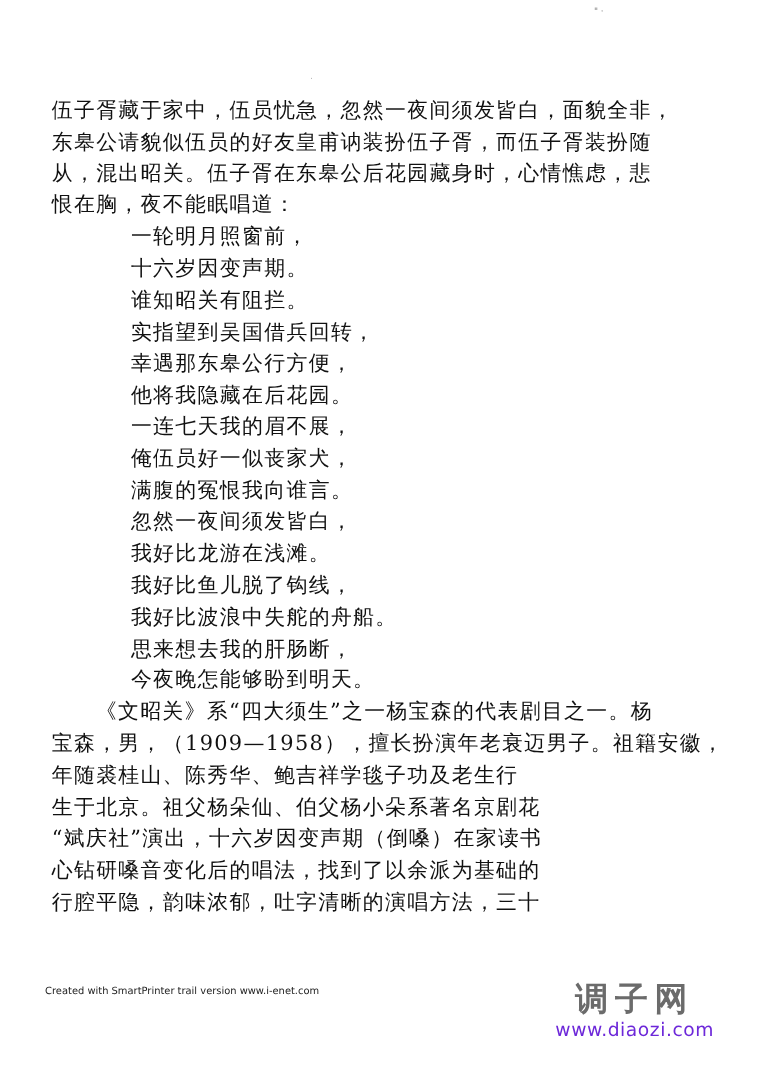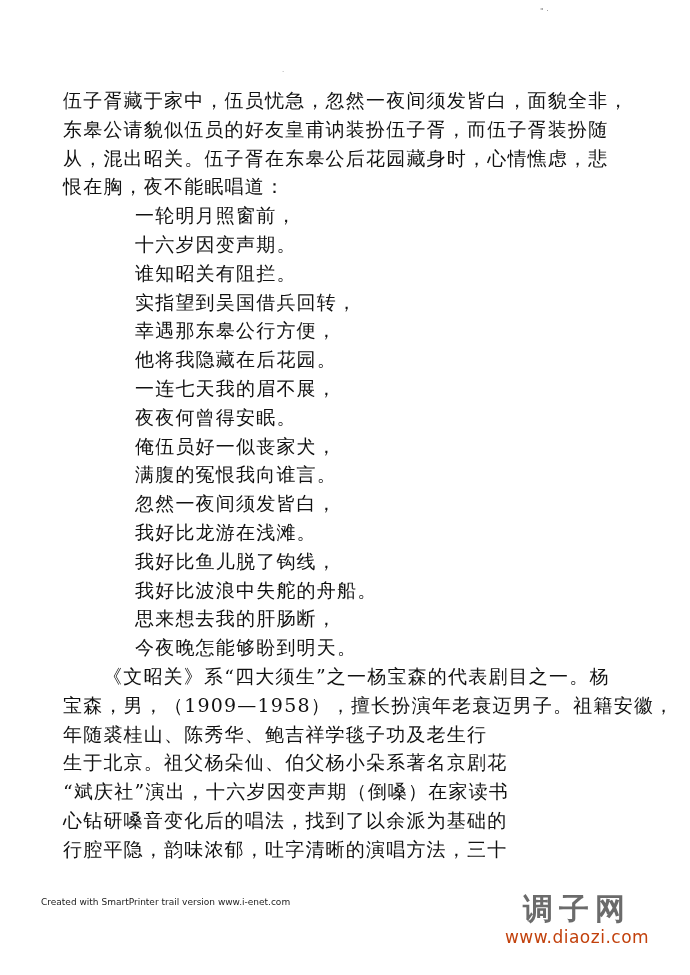--- a/index.html
+++ b/index.html
@@ -24,21 +24,21 @@
     }
     .speck {
       position: absolute;
       left: 282px;
       top: 68px;
       font-size: 7px;
       color: #999;
     }
     .text-block {
       position: absolute;
-      left: 63px;
+      left: 47px;
       top: 86px;
       width: 600px;
       font-size: 19px;
       line-height: 28.8px;
       letter-spacing: 1.2px;
     }
     .line {
       white-space: nowrap;
       height: 28.8px;
     }
@@ -59,21 +59,21 @@
       font-family: "DejaVu Sans", "Liberation Sans", sans-serif;
       font-weight: bold;
       font-size: 30px;
       color: #6b6b6b;
       letter-spacing: 6px;
       line-height: 34px;
     }
     .watermark-url {
       font-family: "DejaVu Sans", "Liberation Sans", sans-serif;
       font-size: 17px;
-      color: #c2410c;
+      color: #6d28d9;
       line-height: 22px;
       letter-spacing: 0.5px;
     }
     .footer {
       position: absolute;
       left: 41px;
       top: 897px;
       font-family: "DejaVu Sans", "Liberation Sans", sans-serif;
       font-size: 9px;
       color: #222;
@@ -94,21 +94,20 @@
   </div>
 
   <div>
     <div class="line verse">一轮明月照窗前，</div>
     <div class="line verse">十六岁因变声期。</div>
     <div class="line verse">谁知昭关有阻拦。</div>
     <div class="line verse">实指望到吴国借兵回转，</div>
     <div class="line verse">幸遇那东皋公行方便，</div>
     <div class="line verse">他将我隐藏在后花园。</div>
     <div class="line verse">一连七天我的眉不展，</div>
-    <div class="line verse">夜夜何曾得安眠。</div>
     <div class="line verse">俺伍员好一似丧家犬，</div>
     <div class="line verse">满腹的冤恨我向谁言。</div>
     <div class="line verse">忽然一夜间须发皆白，</div>
     <div class="line verse">我好比龙游在浅滩。</div>
     <div class="line verse">我好比鱼儿脱了钩线，</div>
     <div class="line verse">我好比波浪中失舵的舟船。</div>
     <div class="line verse">思来想去我的肝肠断，</div>
     <div class="line verse">今夜晚怎能够盼到明天。</div>
   </div>
 

